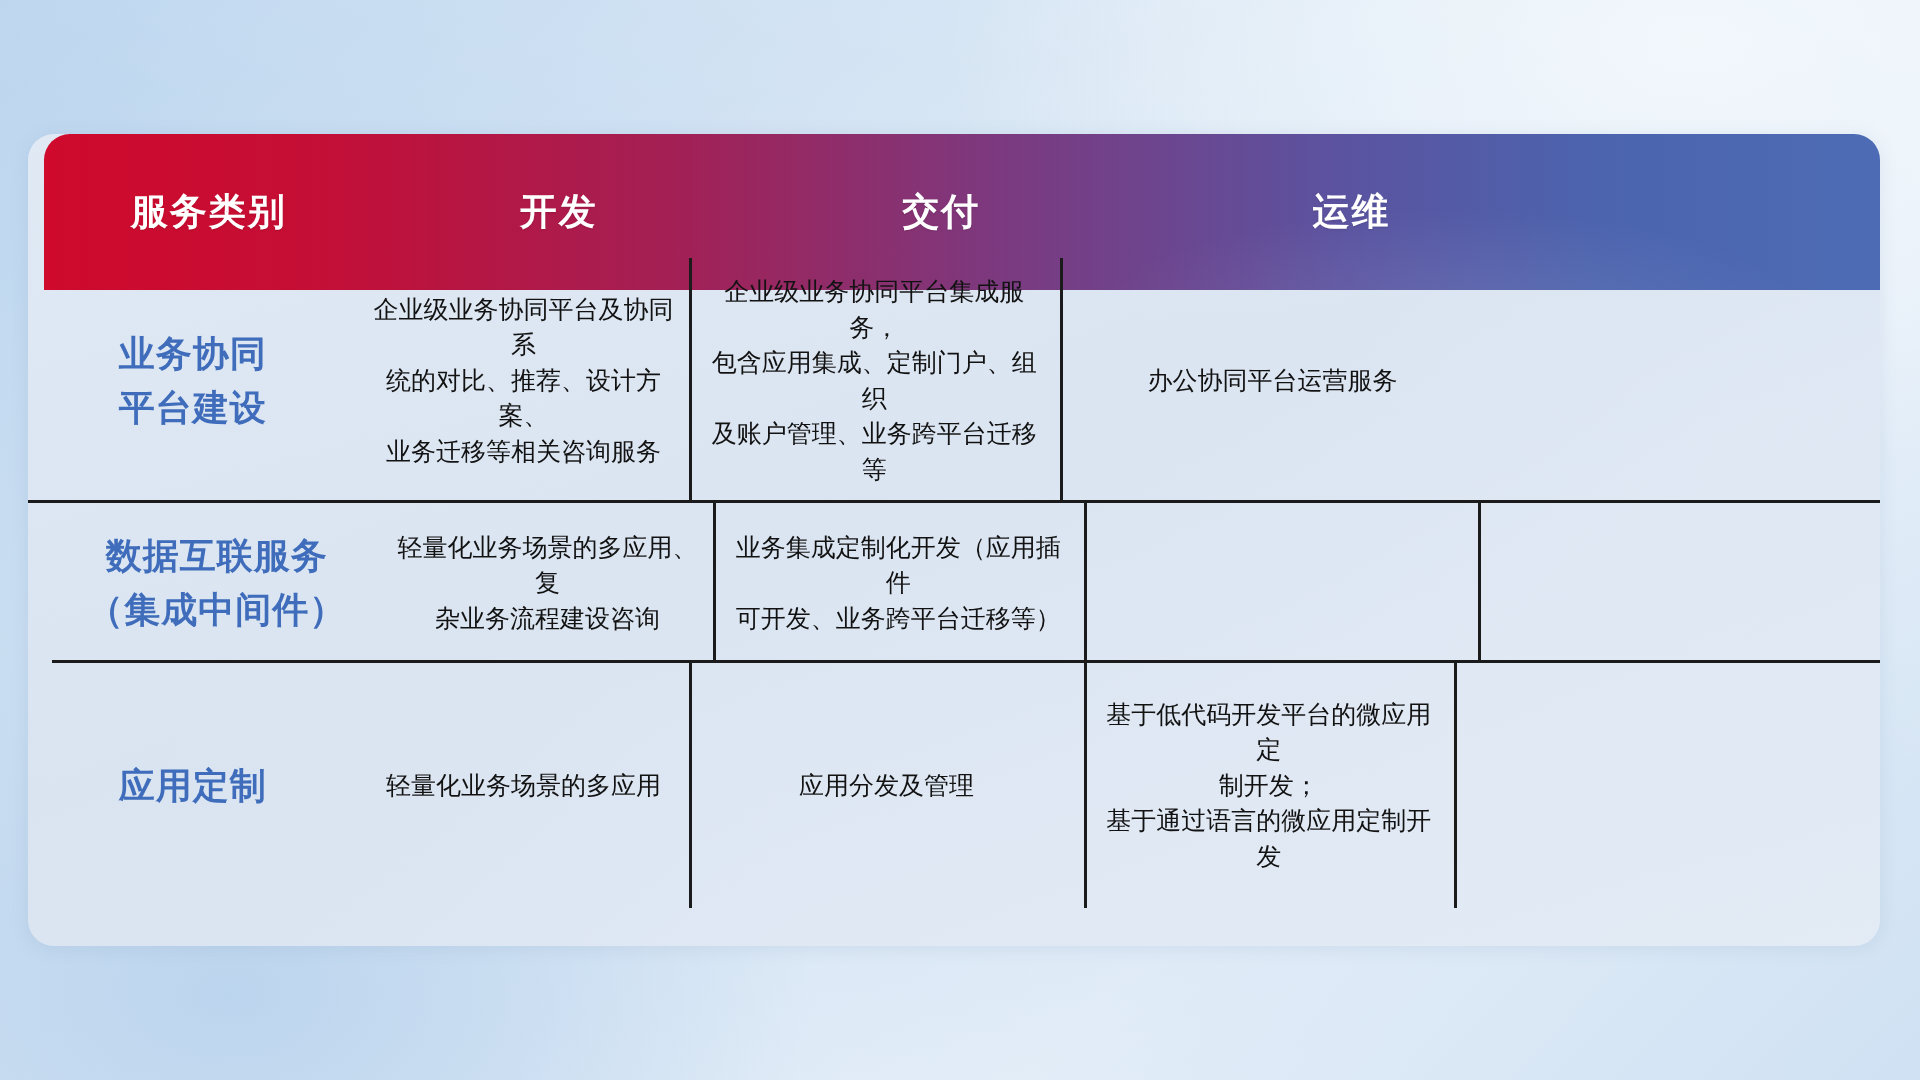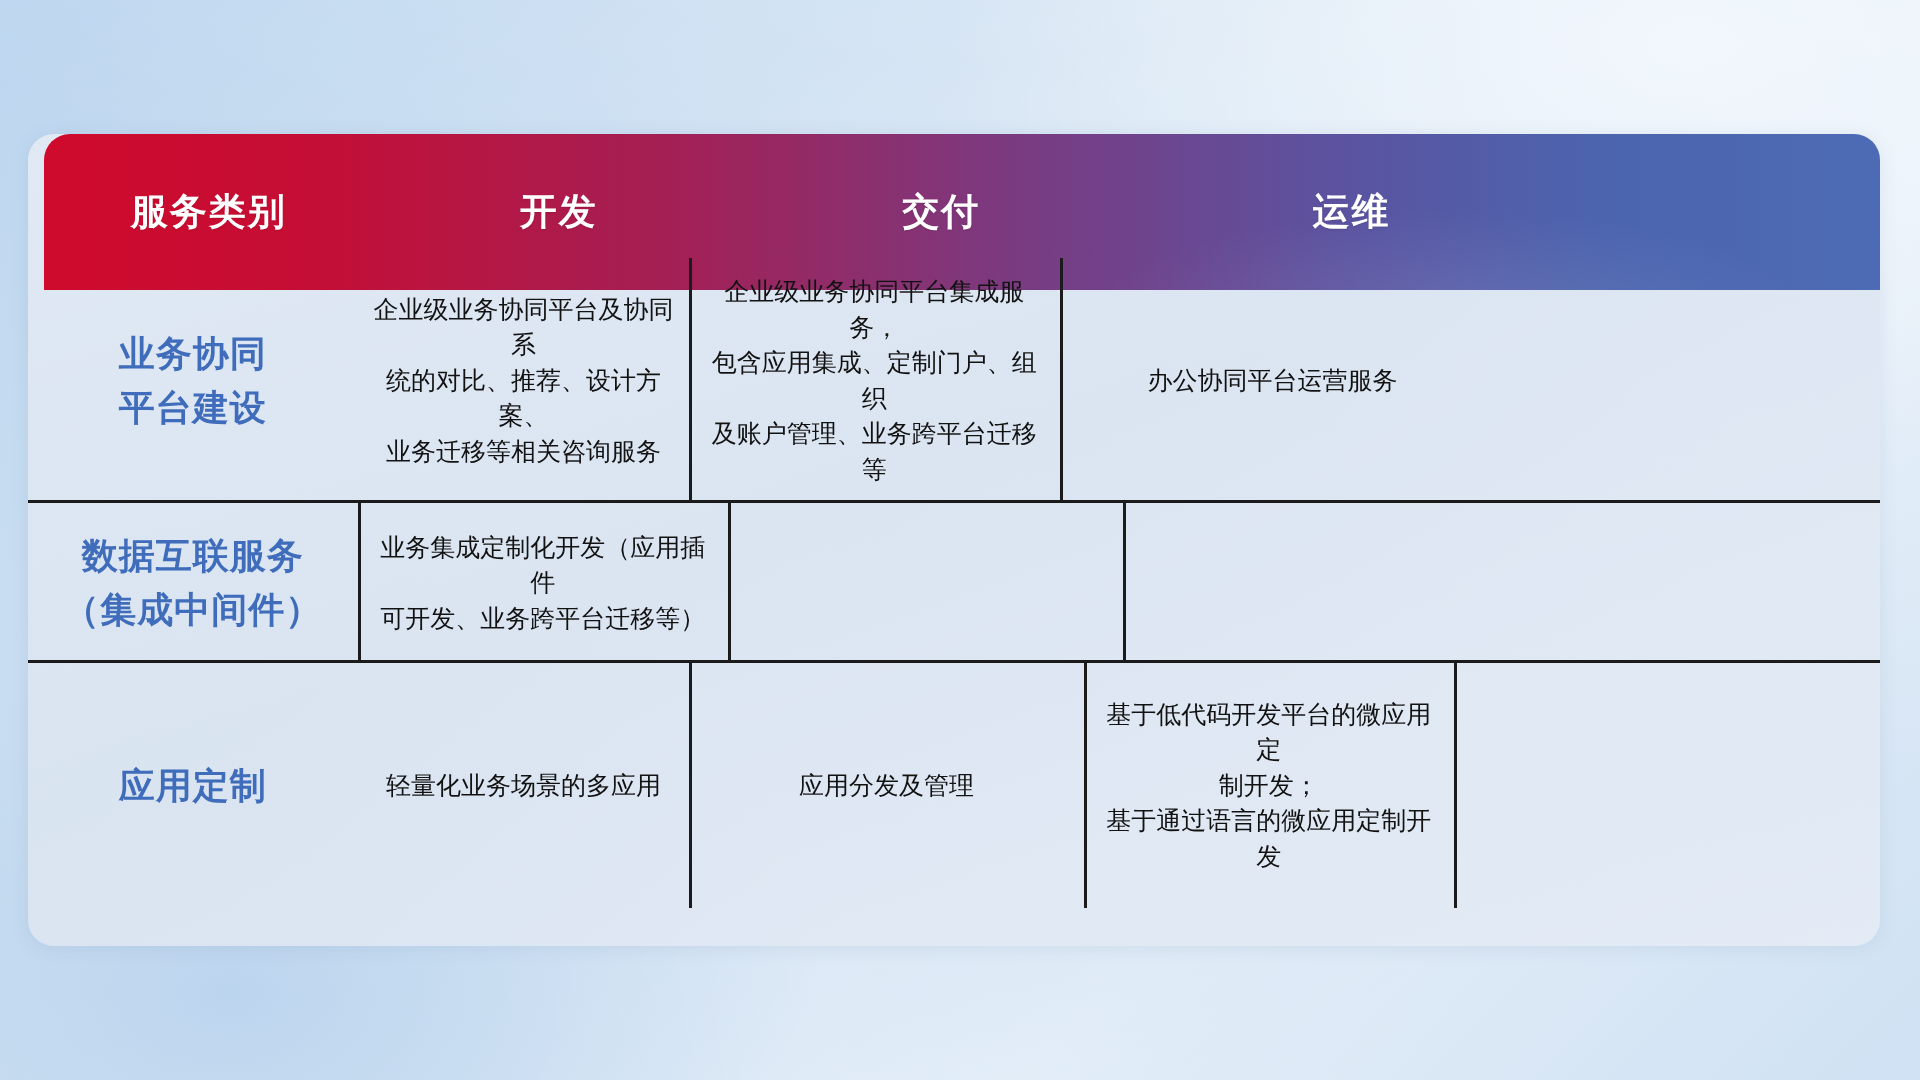--- a/index.html
+++ b/index.html
@@ -51,21 +51,21 @@
     text-shadow:0 1px 2px rgba(0,0,0,0.12);
   }
 
   
   #tbody{
     position:absolute;left:0;top:124px;width:100%;height:688px;
     display:flex;flex-direction:column;
   }
   .row{display:flex;width:100%;position:relative;}
   .row.r1{height:245px;}
-  .row.r2{height:160px;}
+  .row.r2{height:160px;margin-left:24px;}
   .row.r3{height:245px;}
   .row.r1:after,.row.r2:after{
     content:"";position:absolute;left:0;right:0;bottom:0;
     height:3px;background:#1b1b1b;
   }
   .cell{
     display:flex;align-items:center;justify-content:center;
     text-align:center;box-sizing:border-box;
     padding:6px 14px;position:relative;
   }
@@ -122,20 +122,24 @@
       <div class="cell c5 vline">
           <span class="txt">办公协同平台运营服务</span>
         </div>
     </div>
 
     <div class="row r2">
       <div class="cell cat c1">
           <span class="txt">数据互联服务
 （集成中间件）</span>
         </div>
+      <div class="cell c2">
+          <span class="txt">轻量化业务场景的多应用、复
+杂业务流程建设咨询</span>
+        </div>
       <div class="cell c3 vline">
           <span class="txt">业务集成定制化开发（应用插件
 可开发、业务跨平台迁移等）</span>
         </div>
       <div class="cell c4 vline">
           <span class="txt"></span>
         </div>
       <div class="cell c5 vline">
           <span class="txt"></span>
         </div>

